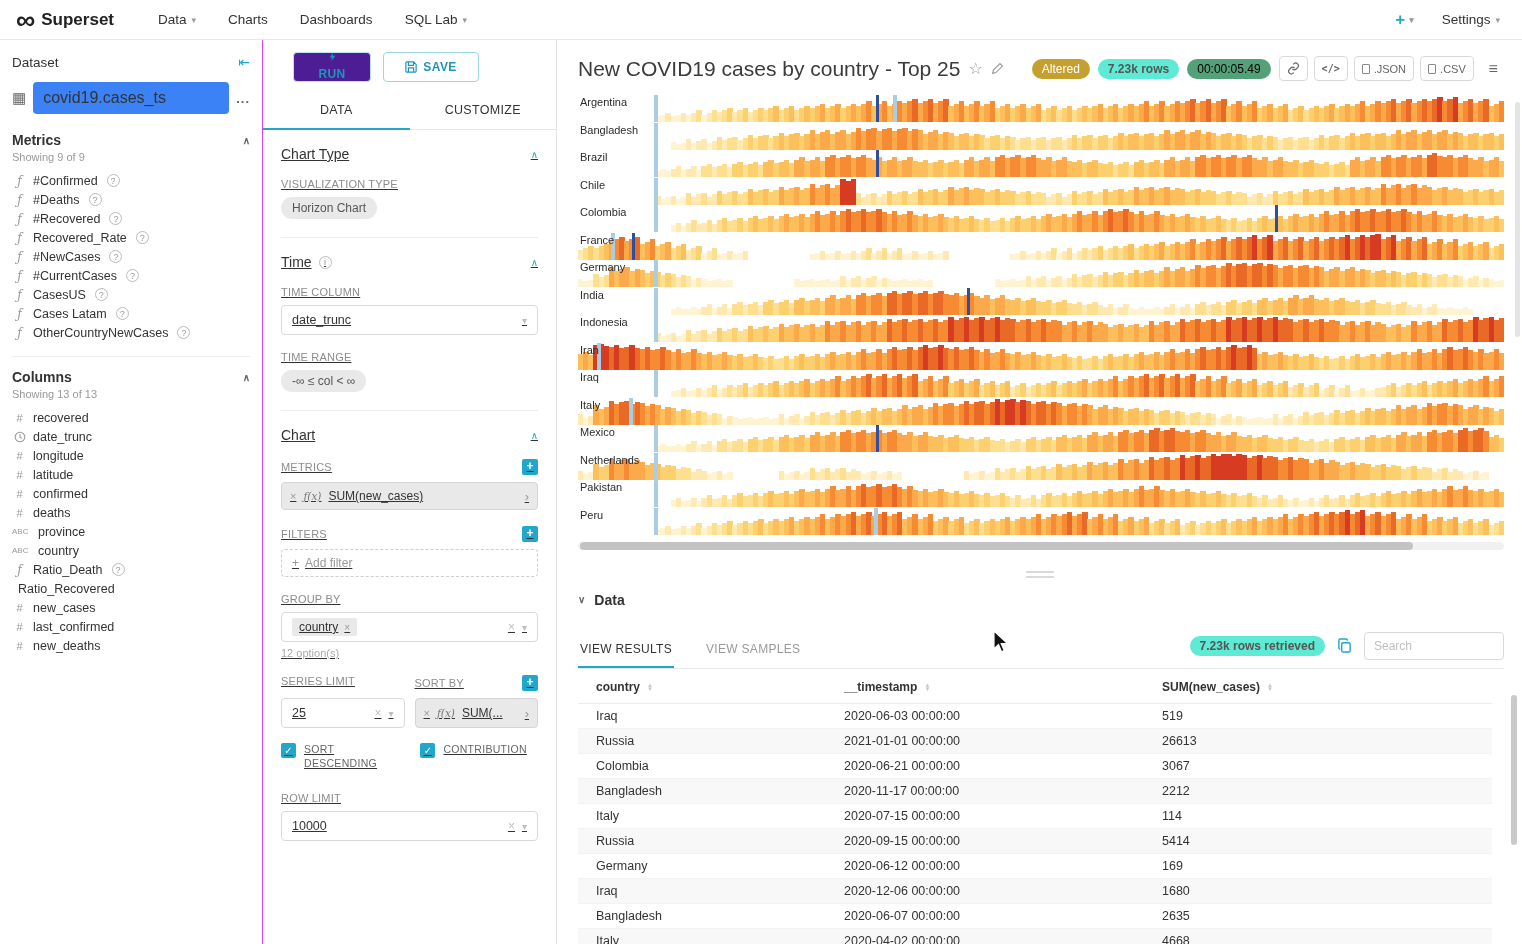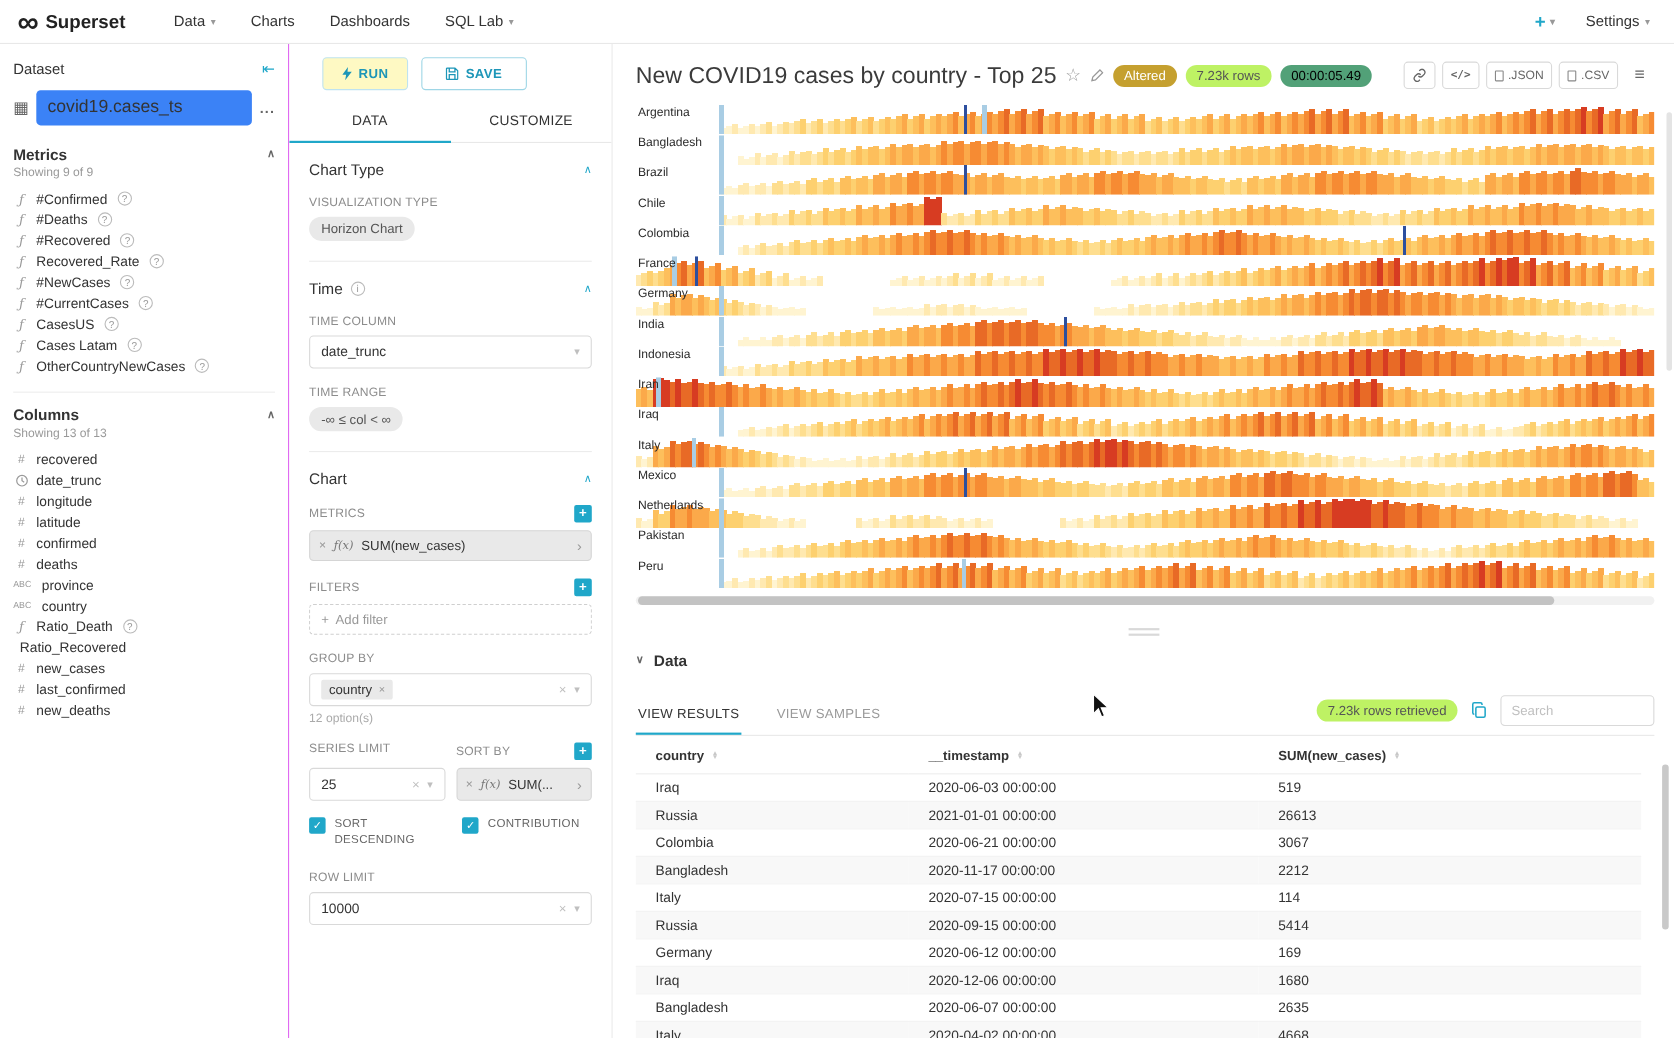--- a/index.html
+++ b/index.html
@@ -40,26 +40,26 @@
   .icon-hash { color:#999; font-size:11px; width:15px; text-align:center; flex:none; }
   .icon-abc { color:#999; font-size:8px; width:20px; flex:none; }
   .icon-none { width:0; flex:none; }
   .icon-clock { width:15px; flex:none; display:flex; justify-content:center; }
   .info-circle { width:13px; height:13px; border:1px solid #bbb; border-radius:50%; color:#999; font-size:9px; display:inline-flex; align-items:center; justify-content:center; margin-left:3px; flex:none; }
 
   
   .control-panel { position:absolute; top:40px; left:263px; width:294px; bottom:0; background:#fff; border-right:1px solid #e5e5e5; overflow:hidden; }
   .run-save { display:flex; gap:12px; padding:12px 16px 8px 30px; }
   .btn { height:30px; border-radius:4px; font-size:12px; font-weight:700; letter-spacing:.4px; display:flex; align-items:center; justify-content:center; gap:6px; cursor:pointer; }
-  .btn-run { width:78px; background:#fef9c3; border:1px solid #bfe3f0; color:#1d96b8; }
+  .btn-run { width:78px; background:#4c1d95; border:1px solid #bfe3f0; color:#1d96b8;flex-direction:column; }
   .btn-save { width:96px; background:#fff; border:1px solid #9ed6e6; color:#1d96b8; }
   .cp-tabs { display:flex; border-bottom:1px solid #e8e8e8; margin-top:2px; }
   .cp-tab { flex:1; text-align:center; padding:11px 0 12px; font-size:12.5px; letter-spacing:.3px; color:#333; position:relative; cursor:pointer; }
   .cp-tab.active::after { content:""; position:absolute; left:0; right:0; bottom:-1px; height:2px; background:#20a7c9; }
-  .cp-body { padding:0 18px; }
+  .cp-body { padding:0 18px;text-decoration:underline; }
   .cp-section { padding:16px 0 18px; border-bottom:1px solid #ececec; }
   .cp-section:last-child { border-bottom:none; }
   .cp-sec-head { display:flex; align-items:center; font-size:14px; font-weight:500; color:#333; }
   .sec-chev { margin-left:auto; color:#20a7c9; font-size:10px; cursor:pointer; }
   .ctl-label { font-size:11px; color:#8c8c8c; margin:16px 0 7px; display:flex; align-items:center; letter-spacing:.2px; }
   .plus-btn { margin-left:auto; width:16px; height:16px; background:#20a7c9; color:#fff; border-radius:2px; font-size:12px; line-height:15px; text-align:center; cursor:pointer; font-weight:700; }
   .gray-pill { display:inline-block; background:#e9e9e9; border-radius:12px; padding:4px 11px; font-size:12px; color:#555; }
   .select { height:30px; border:1px solid #d9d9d9; border-radius:4px; display:flex; align-items:center; padding:0 10px; font-size:12.5px; color:#333; background:#fff; cursor:pointer; }
   .sel-clear { color:#bfbfbf; margin-left:auto; font-size:12px; }
   .sel-caret { color:#bfbfbf; margin-left:7px; font-size:10px; }
@@ -77,22 +77,22 @@
   .chk-item { flex:1; display:flex; gap:8px; align-items:flex-start; }
   .checkbox { width:15px; height:15px; background:#20a7c9; border-radius:2px; color:#fff; font-size:10px; display:flex; align-items:center; justify-content:center; flex:none; margin-top:1px; cursor:pointer; }
   .chk-label { font-size:10.5px; color:#666; letter-spacing:.3px; line-height:1.35; }
 
   
   .main { position:absolute; top:40px; left:557px; right:0; bottom:0; background:#fff; overflow:hidden; }
   .chart-header { display:flex; align-items:center; padding:16px 18px 10px 21px; gap:8px; }
   .chart-title { font-size:21px; color:#3b3b3b; font-weight:400; white-space:nowrap; }
   .hd-icon { color:#999; font-size:16px; cursor:pointer; display:flex; align-items:center; }
   .badge { border-radius:11px; padding:3px 10px; font-size:12px; white-space:nowrap; }
-  .badge-altered { background:#c5a02f; color:#fff; margin-left:0; cursor:pointer; }
-  .badge-rows { background:#bef264; color:#555; }
+  .badge-altered { background:#c5a02f; color:#fff; margin-left:20px; cursor:pointer; }
+  .badge-rows { background:#5eead4; color:#555;font-weight:bold; }
   .badge-timer { background:#52a178; color:#000000; }
   .hdr-buttons { margin-left:auto; display:flex; gap:6px; align-items:center; }
   .sq-btn { height:25px; min-width:27px; border:1px solid #d9d9d9; border-radius:4px; background:#fff; display:flex; align-items:center; justify-content:center; padding:0 7px; color:#666; font-size:11px; gap:4px; cursor:pointer; }
   .sq-btn.noborder { border:none; font-size:16px; }
   .code-txt { font-size:10px; font-weight:700; font-family:"DejaVu Sans Mono", monospace; }
   .file-ico { width:8px; height:10px; border:1px solid #888; border-radius:1px; display:inline-block; }
 
   .horizon { margin:4px 18px 0 21px; position:relative; }
   .h-row { position:relative; height:27px; margin-bottom:0.5px; overflow:hidden; }
   .h-label { position:absolute; top:1px; left:2px; font-size:11px; color:#2b2b2b; z-index:2; }

